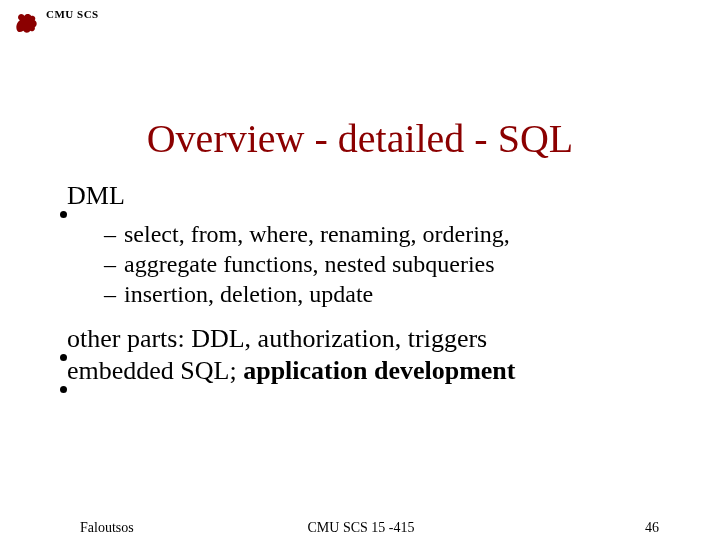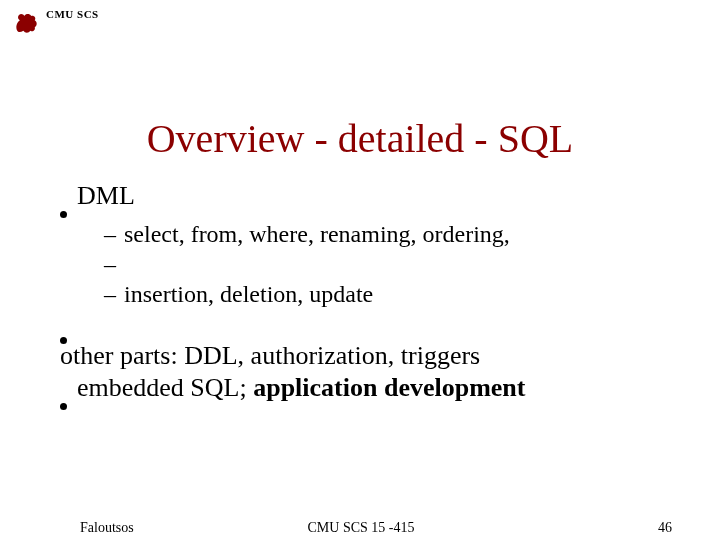--- a/index.html
+++ b/index.html
@@ -44,21 +44,20 @@
     position: absolute;
     top: 180px;
     left: 60px;
     right: 40px;
     font-size: 26px;
     line-height: 1.25;
   }
   .bullet-row {
     display: flex;
     align-items: baseline;
-    gap: 10px;
   }
   .bullet-dot {
     width: 7px;
     height: 7px;
     background: #000;
     border-radius: 50%;
     flex: 0 0 auto;
     position: relative;
     top: 14px;
   }
@@ -69,33 +68,32 @@
   }
   .sub-item {
     display: flex;
     gap: 8px;
   }
   .dash {
     flex: 0 0 auto;
   }
   .after-sub {
     margin-top: 14px;
-    flex-direction: column;
   }
   .footer {
     position: absolute;
     bottom: 20px;
     left: 0;
     width: 100%;
     font-size: 14px;
     color: #000;
   }
   .footer-left { position: absolute; left: 80px; }
   .footer-center { position: absolute; left: 1px; width: 100%; text-align: center; }
-  .footer-right { position: absolute; right: 48px; }
+  .footer-right { position: absolute; right: 61px; }
   .bold { font-weight: bold; }
 </style>
 </head>
 <body>
 
 <div class="header">
   <span class="logo">
     <svg viewBox="0 0 32 32" fill="currentColor">
       <path d="M6 26 C4 22 5 17 9 14 C7 13 6 10 8 8 C10 6 13 7 14 9 C16 6 20 6 22 9 C25 8 28 11 26 14 C29 16 29 20 26 22 C27 25 24 28 21 26 C19 29 15 29 13 26 C10 28 7 28 6 26 Z M12 13 C12 12 13 12 13 13 C13 14 12 14 12 13 Z"></path>
     </svg>
@@ -112,20 +110,21 @@
     <span>DML</span>
   </div>
 
   <div class="sub-list">
     <div class="sub-item">
       <span class="dash">–</span>
       <span>select, from, where, renaming, ordering,</span>
     </div>
     <div class="sub-item">
       <span class="dash">–</span>
+      <span> aggregate functions, nested subqueries</span>
     </div>
     <div class="sub-item">
       <span class="dash">–</span>
       <span>insertion, deletion, update</span>
     </div>
   </div>
 
   <div class="bullet-row after-sub">
     <span class="bullet-dot"></span>
     <span>other parts: DDL, authorization, triggers</span>

